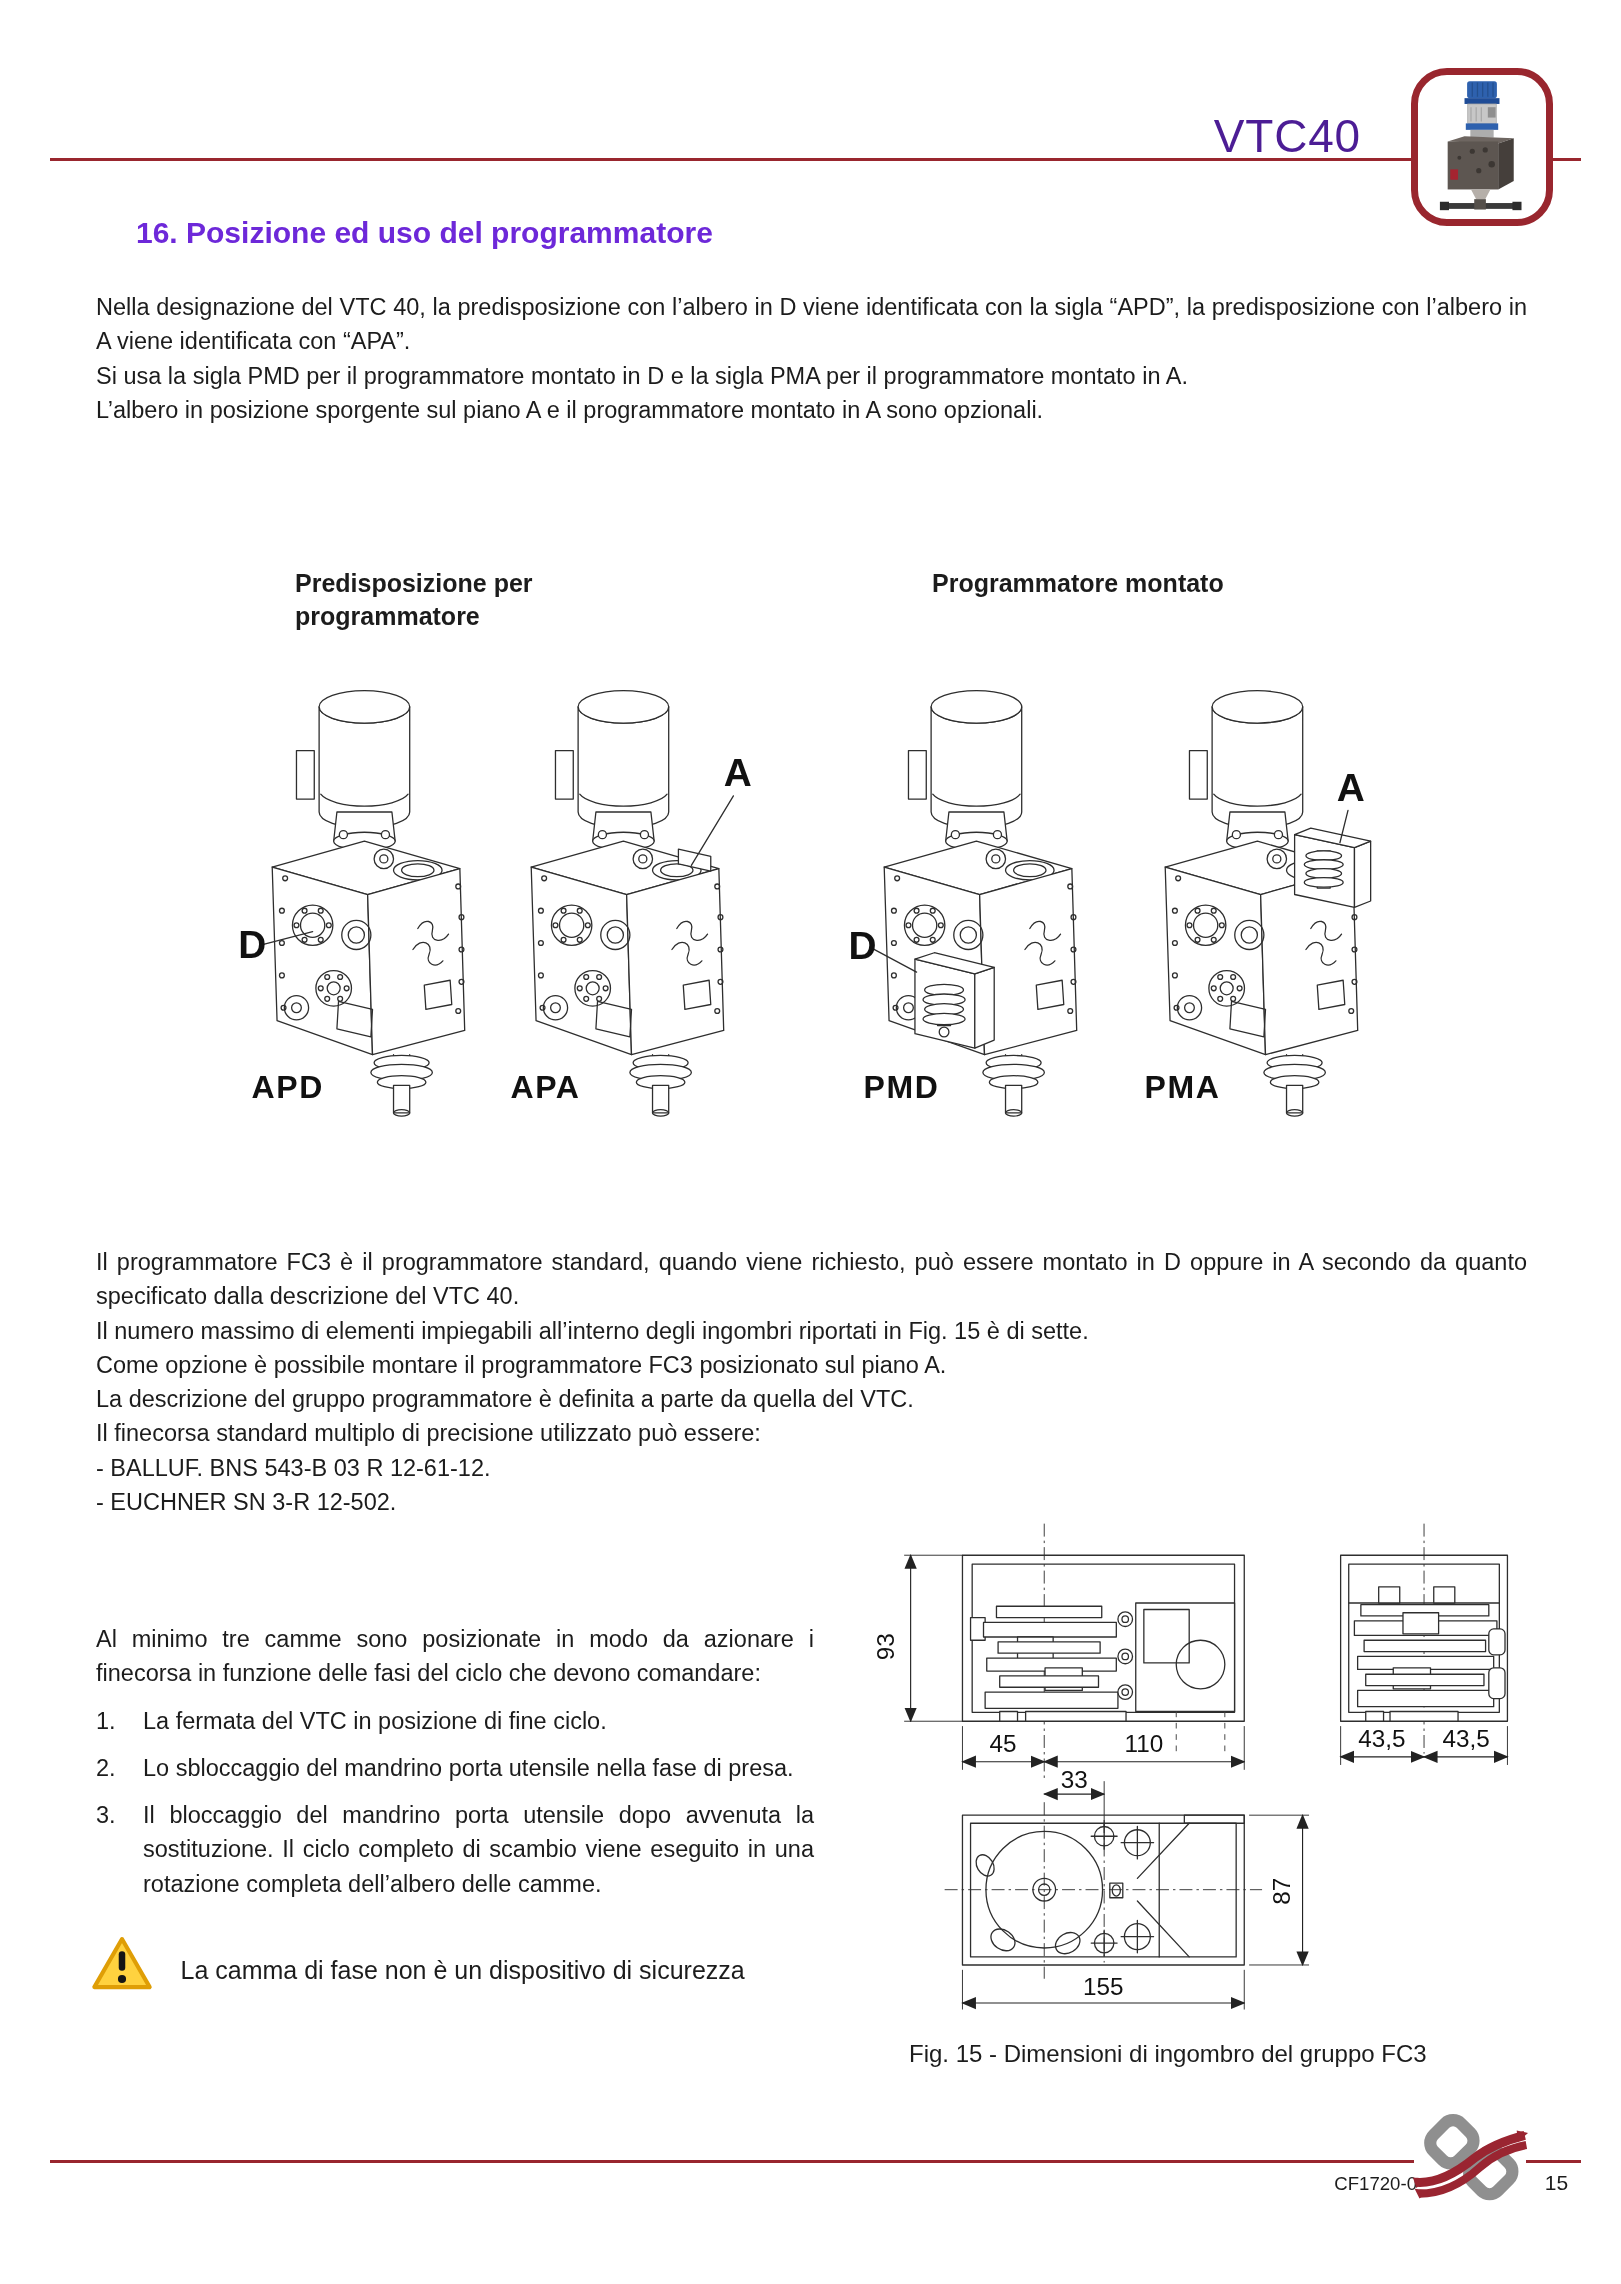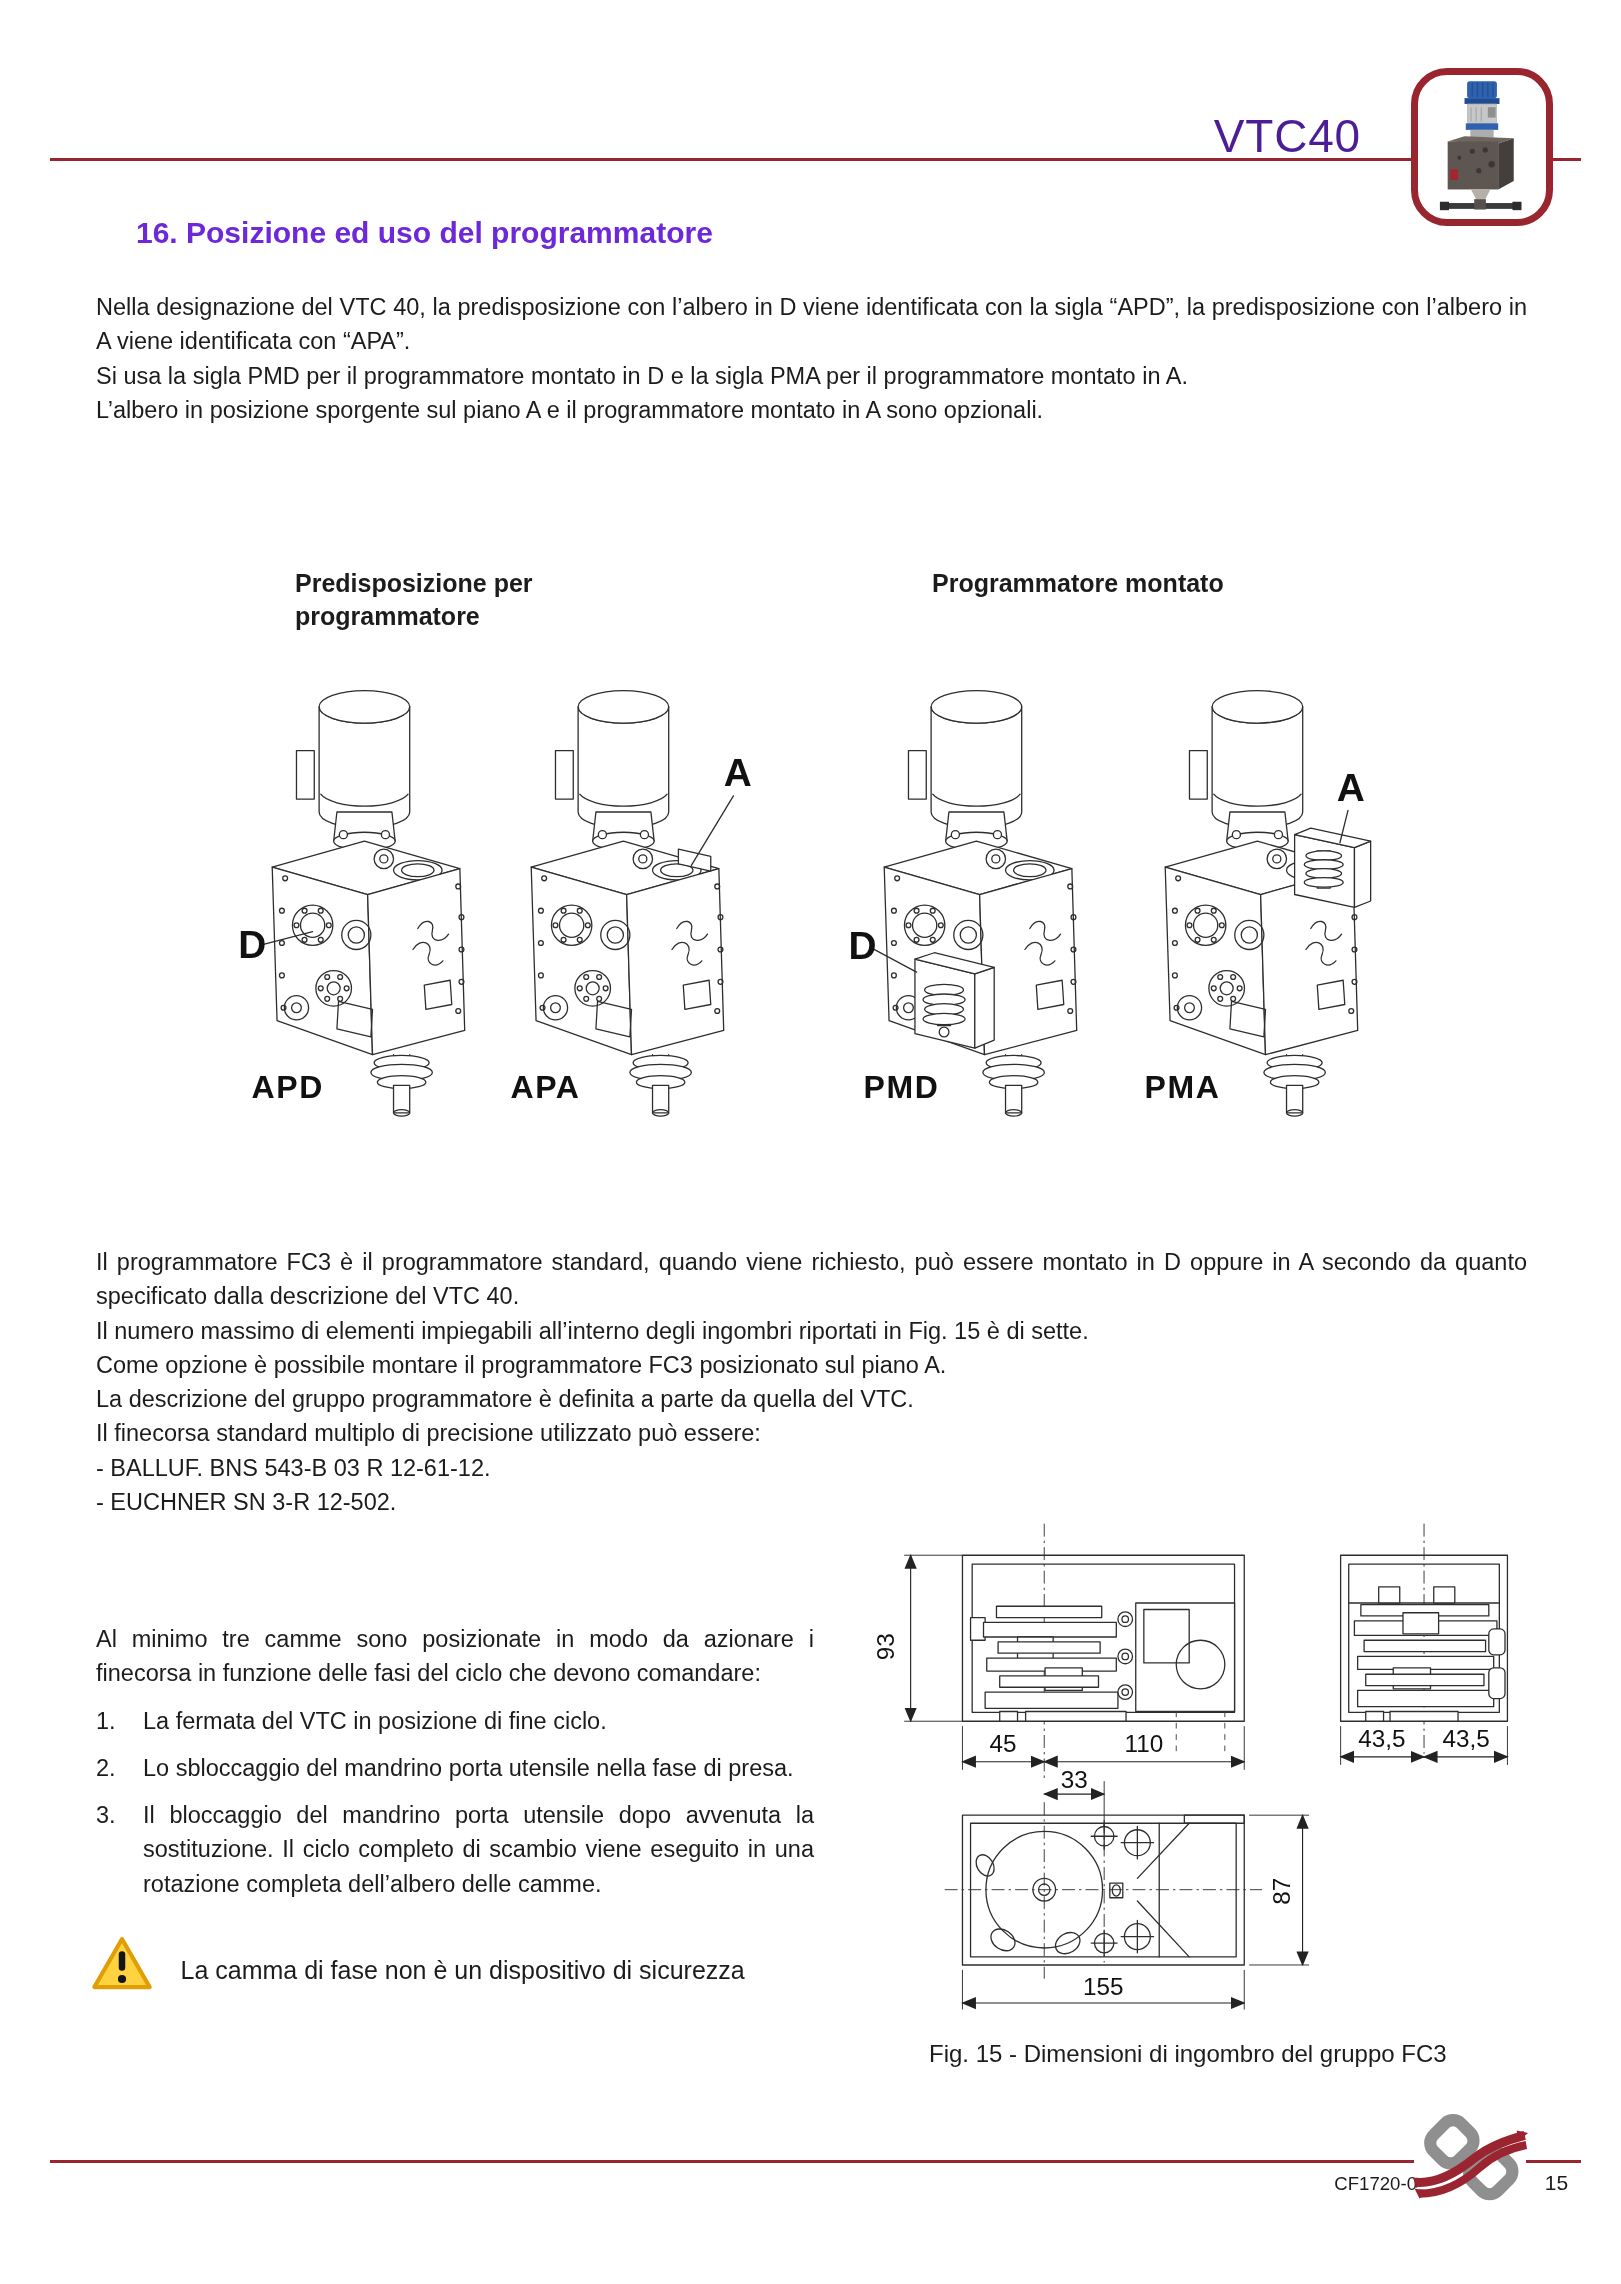--- a/index.html
+++ b/index.html
@@ -35,21 +35,21 @@
   .fig-caption{position:absolute;font-size:23px;color:#111;}
   .body2{position:absolute;left:96px;top:1245px;width:1431px;}
   .cams{position:absolute;left:96px;top:1622px;width:718px;}
   .cam-item{display:flex;margin-top:13px;}
   .cam-num{width:47px;flex:0 0 47px;font-size:23.5px;line-height:1.46;}
   .cam-text{flex:1;font-size:23.5px;line-height:1.46;text-align:justify;}
   .warning{position:absolute;left:91px;top:1935px;display:flex;align-items:flex-start;}
   .warning-text{font-size:25px;margin-left:27.5px;margin-top:21px;white-space:nowrap;}
   .fig15{position:absolute;left:875px;top:1509px;}
   .fig15 text{font-family:"Liberation Sans",sans-serif;font-size:30px;fill:#111;}
-  .fig15-cap{position:absolute;left:909px;top:2040px;font-size:24px;margin-left:20px;}
+  .fig15-cap{position:absolute;left:909px;top:2040px;font-size:24px;}
   .footer-code{position:absolute;left:1295px;top:2173px;width:122px;text-align:right;font-size:18.6px;}
   .footer-page{position:absolute;left:1536px;top:2171px;width:41px;text-align:center;font-size:21px;}
   .callout{font-size:48px;font-weight:bold;fill:#111;font-family:"Liberation Sans",sans-serif;}
   svg .ln{stroke:#2e2e2e;stroke-width:1.6;fill:none;stroke-linejoin:round;stroke-linecap:round;}
   svg .fw{stroke:#2e2e2e;stroke-width:1.6;fill:#ffffff;stroke-linejoin:round;}
   svg .cl{stroke:#3a3a3a;stroke-width:1.2;fill:none;stroke-dasharray:16 5 3 5;}
   svg .dim{stroke:#222;stroke-width:1.4;fill:none;}
   svg .ext{stroke:#222;stroke-width:1.1;fill:none;}
   svg .hid{stroke:#444;stroke-width:1.2;fill:none;stroke-dasharray:7 7;}
 </style>

